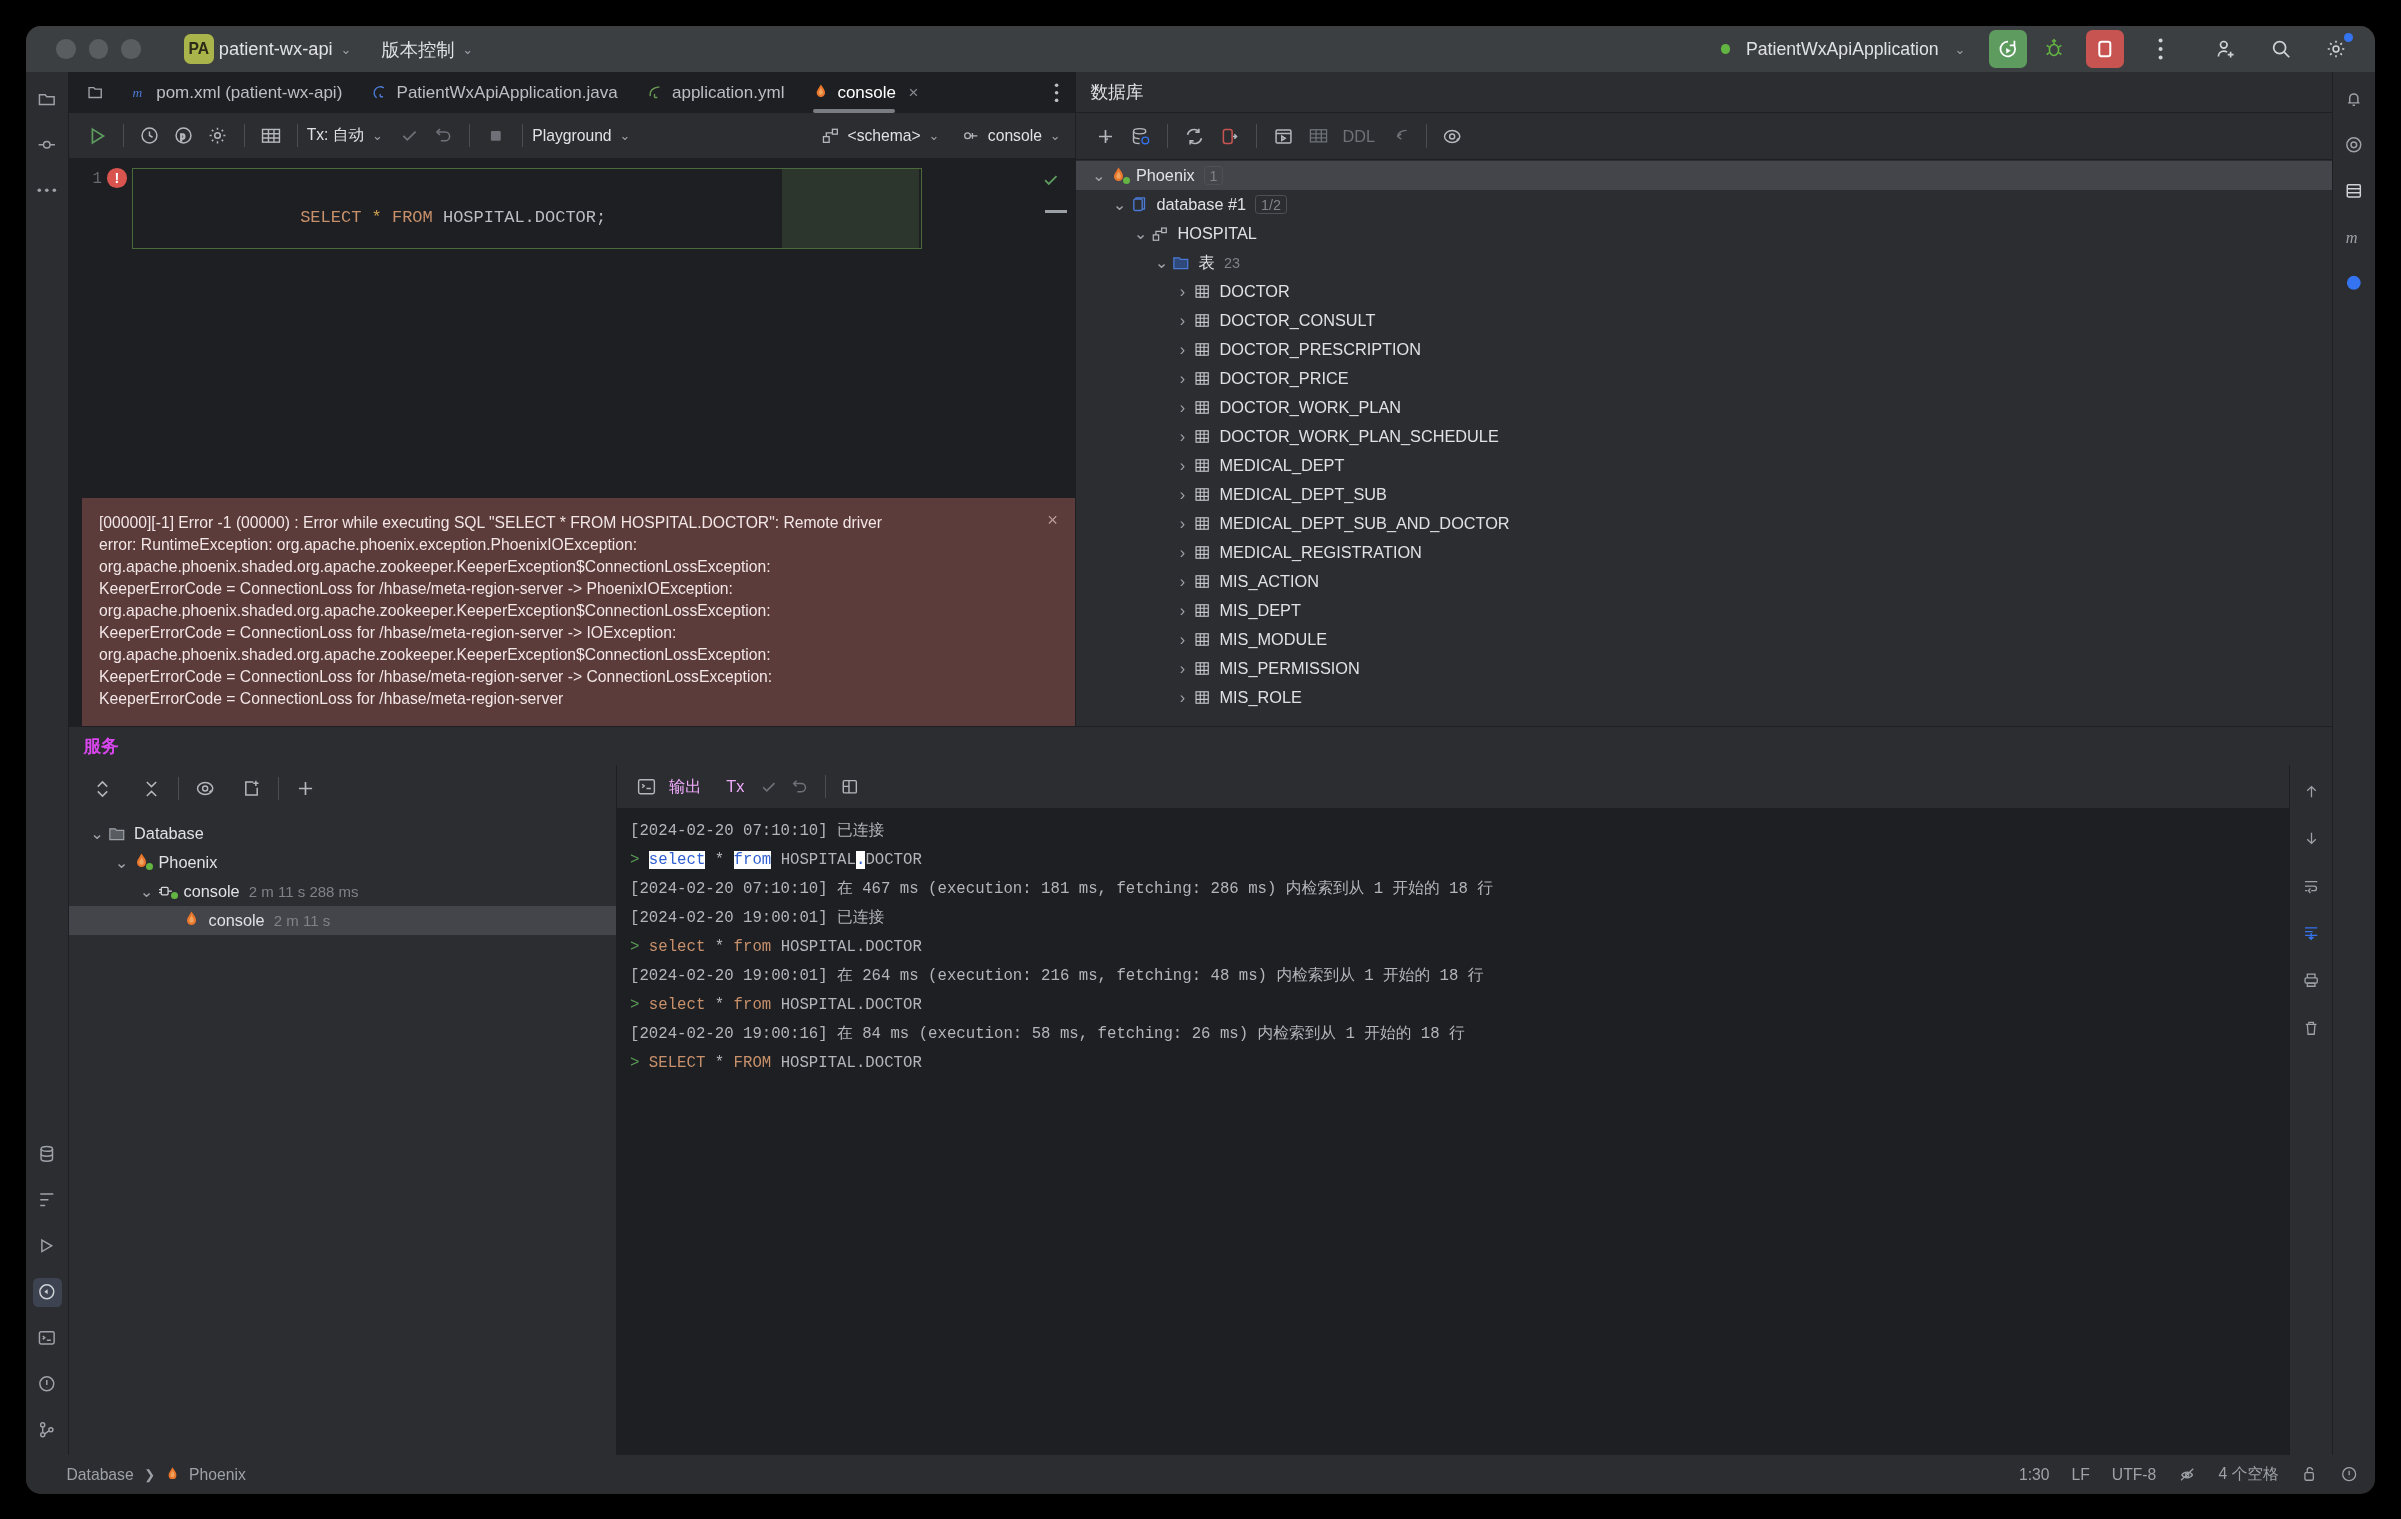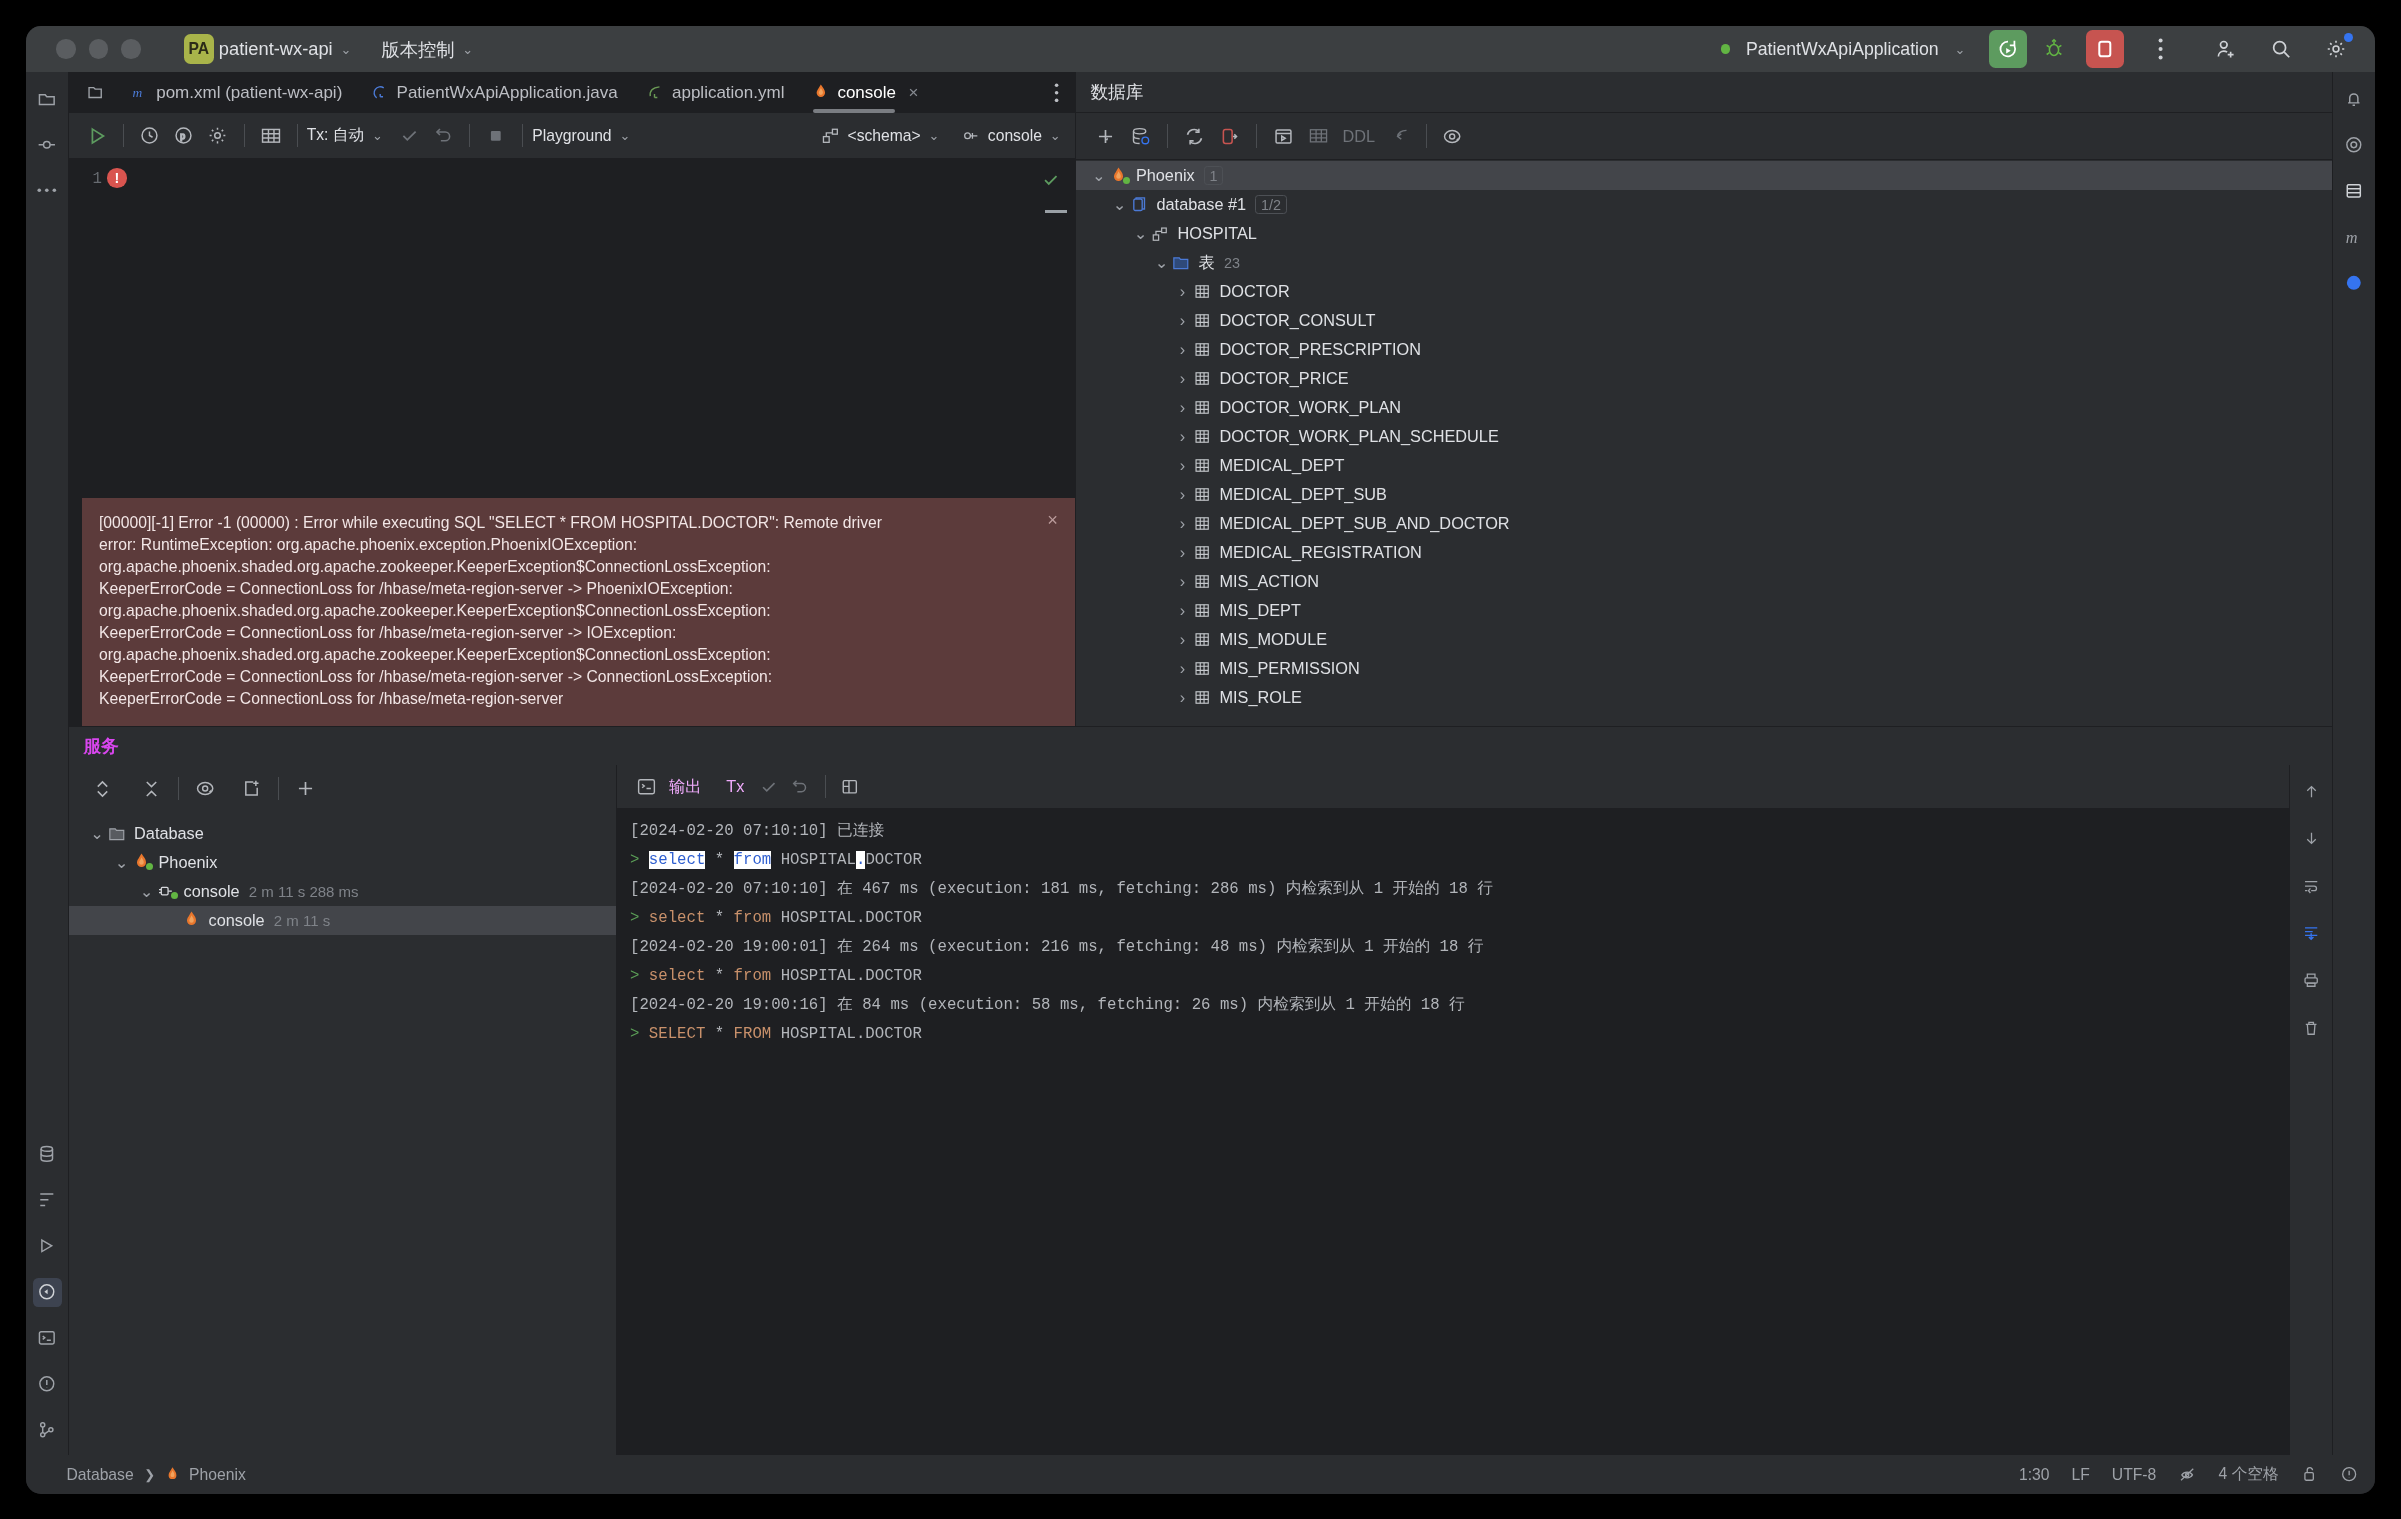--- a/index.html
+++ b/index.html
@@ -438,20 +438,24 @@
             <div class="sb-txt2">console</div>
             <div class="chev" style="margin-left:7.8px; margin-right:3.9px;">⌄</div>
           </div>
 
           <div class="editor">
             <div class="gutter">
               <div class="lineno">1</div>
               <div class="errbadge">!</div>
             </div>
             <div class="codearea">
+              <div class="codeline" style="width:790px;">
+                <span class="caretblk"></span>
+                <span class="kw">SELECT</span><span class="id"> </span><span class="op">*</span><span class="id"> </span><span class="kw">FROM</span><span class="id"> HOSPITAL.DOCTOR;</span>
+              </div>
               <div class="ok-check">
                 <svg width="19.6" height="19.6" viewBox="0 0 24 24" fill="none" stroke="#5d9b5f" stroke-width="2.2">
                     <path d="M5 12.5l4.5 4.5L19 7.5"></path>
                   </svg>
               </div>
               <div class="ed-mark"></div>
             </div>
 
             <div class="errpanel">
               <span class="x">×</span>
@@ -838,20 +842,21 @@
                 <svg width="19.6" height="19.6" viewBox="0 0 24 24" fill="none" stroke="#b4b7bc" stroke-width="1.7">
                     <rect x="4" y="4.5" width="16" height="15" rx="1.5"></rect>
                     <path d="M11 4.5v15M4 11.5h7"></path>
                   </svg>
               </div>
             </div>
             <div class="console" id="console-log">
                 <div class="cline"><span class="plain">[2024-02-20 07:10:10] 已连接</span></div>
                 <div class="cline"><span class="gt">&gt; </span><span class="hl">select</span><span class="plain"> * </span><span class="hl">from</span><span class="plain"> HOSPITAL</span><span class="hl2">.</span><span class="plain">DOCTOR</span></div>
                 <div class="cline"><span class="plain">[2024-02-20 07:10:10] 在 467 ms (execution: 181 ms, fetching: 286 ms) 内检索到从 1 开始的 18 行</span></div>
+                <div class="cline"><span class="plain">[2024-02-20 19:00:01] 已连接</span></div>
                 <div class="cline"><span class="gt">&gt; </span><span class="k">select</span><span class="plain"> * </span><span class="k">from</span><span class="plain"> HOSPITAL.DOCTOR</span></div>
                 <div class="cline"><span class="plain">[2024-02-20 19:00:01] 在 264 ms (execution: 216 ms, fetching: 48 ms) 内检索到从 1 开始的 18 行</span></div>
                 <div class="cline"><span class="gt">&gt; </span><span class="k">select</span><span class="plain"> * </span><span class="k">from</span><span class="plain"> HOSPITAL.DOCTOR</span></div>
                 <div class="cline"><span class="plain">[2024-02-20 19:00:16] 在 84 ms (execution: 58 ms, fetching: 26 ms) 内检索到从 1 开始的 18 行</span></div>
                 <div class="cline"><span class="gt">&gt; </span><span class="k">SELECT</span><span class="plain"> * </span><span class="k">FROM</span><span class="plain"> HOSPITAL.DOCTOR</span></div>
               </div>
           </div>
 
           <div class="outrail">
             <div class="rail-ico">

